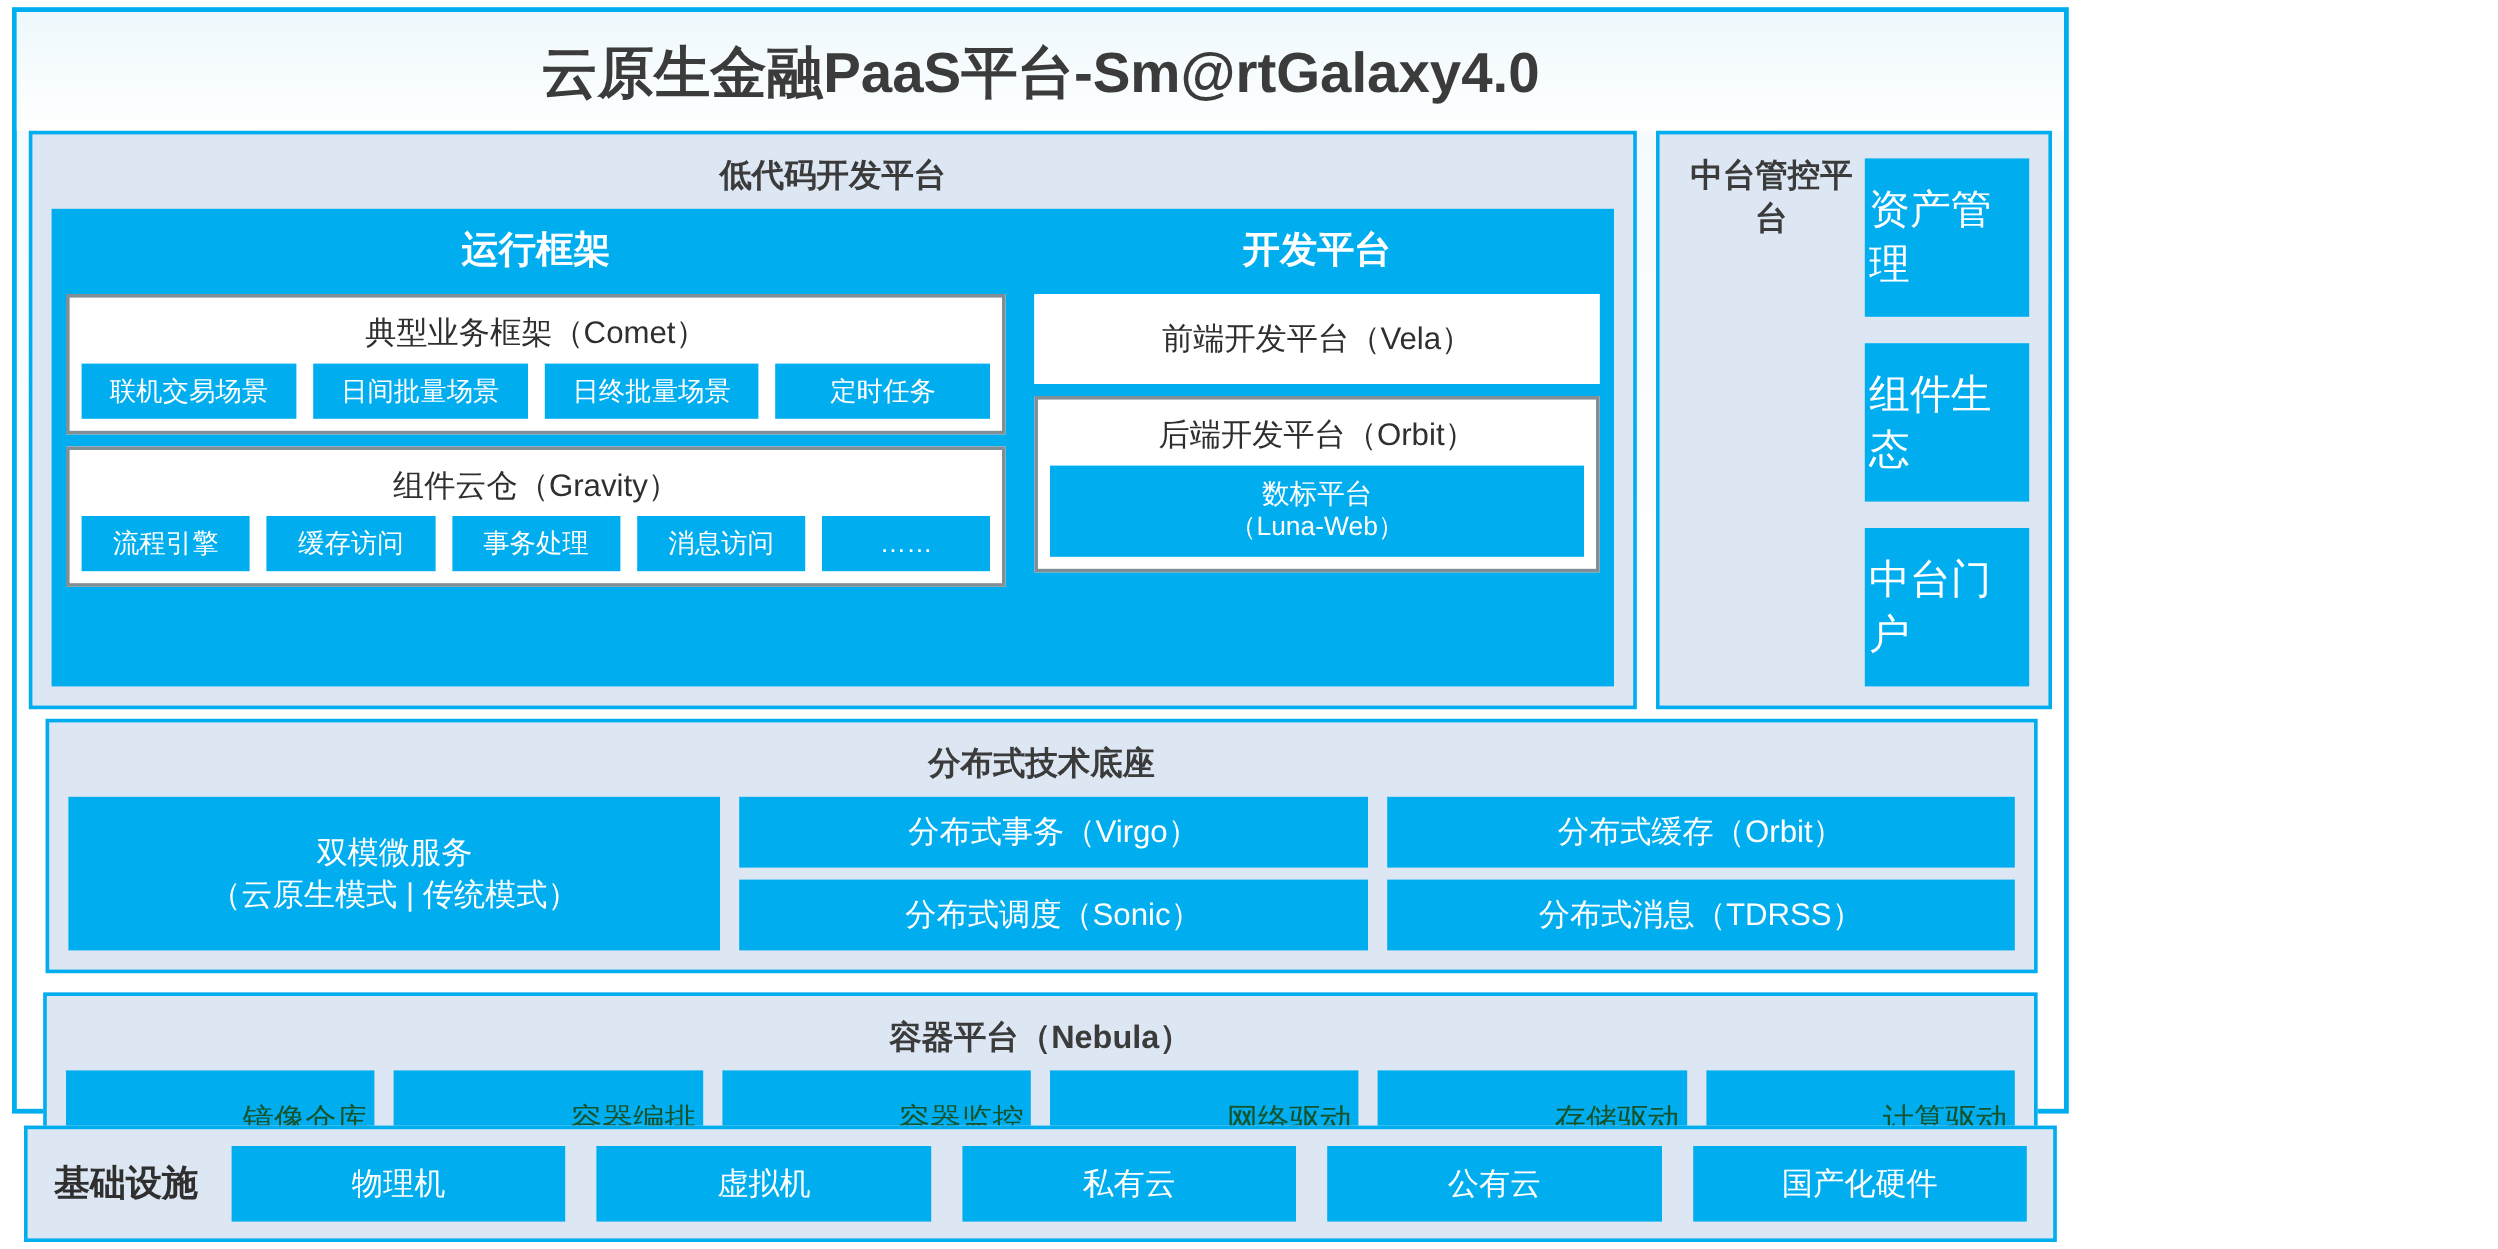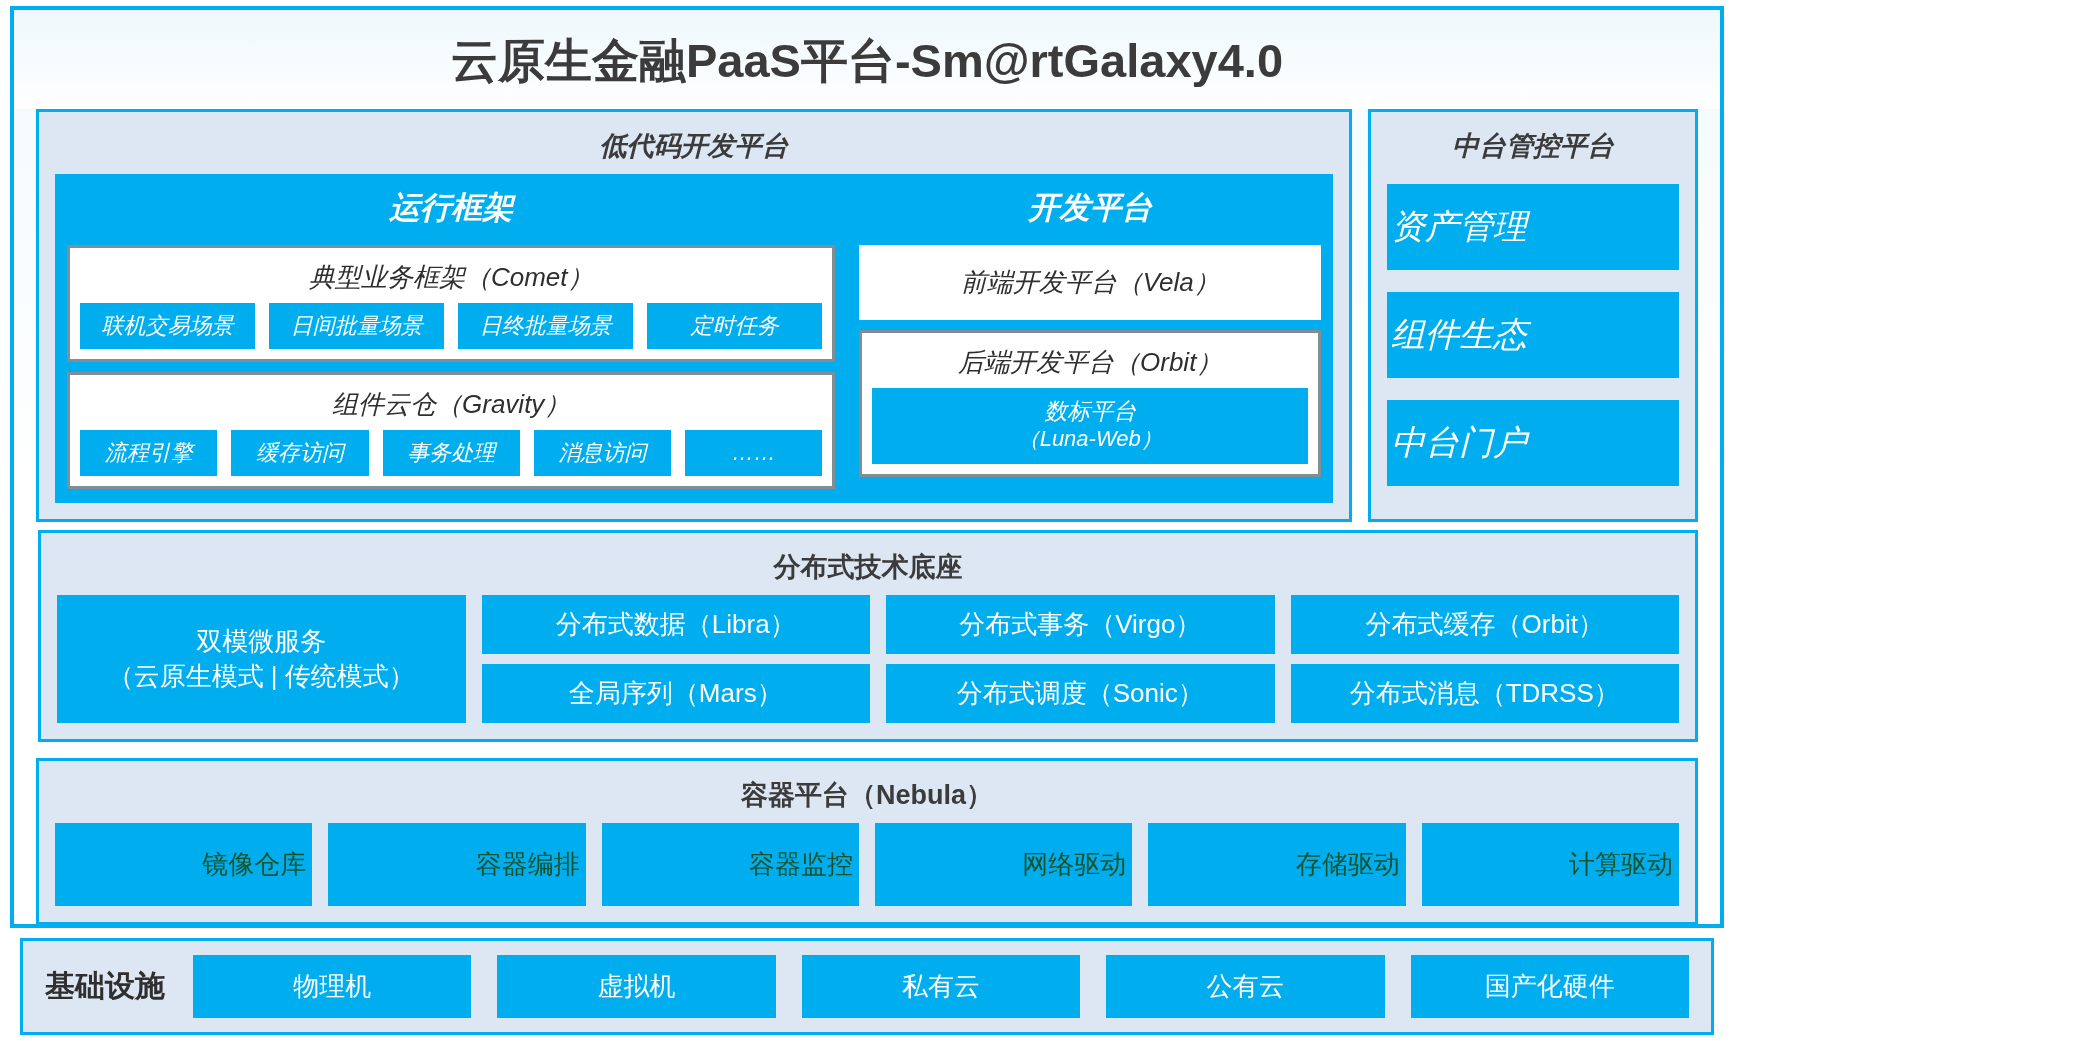--- a/index.html
+++ b/index.html
@@ -40,23 +40,22 @@
     color: #3b3b3b;
     letter-spacing: 0px;
     padding: 20px 0 16px 0;
     background: linear-gradient(180deg,#eef8fc 0%, #ffffff 100%);
   }
 
   
   .row-top {
     display: flex;
     gap: 16px;
-    padding: 0 22px;
+    padding: 0 10px;
     align-items: stretch;
-    font-style: italic;
   }
 
   .panel {
     border: 3px solid #00AEEF;
     background: #DDE7F3;
     padding: 10px 16px 16px 16px;
   }
 
   .panel-title {
     text-align: center;
@@ -132,21 +131,21 @@
     line-height:1.2;
     padding:10px 4px 12px 4px;
   }
   .luna-chip .sub { display:block; font-size:22px; }
 
   
   .mgmt {
     width: 330px;
     flex: 0 0 330px;
     display: flex;
-    flex-direction: column;
+    flex-direction: row;
   }
   .mgmt-items { display:flex; flex-direction:column; gap: 22px; padding-top: 10px; }
   .mgmt-item {
     background:#00AEEF;
     color:#ffffff;
     text-align:left;
     font-size:34px;
     padding: 20px 4px;
   }
 
@@ -291,24 +290,20 @@
     <div class="row-mid" style="margin-top:8px;padding-left:24px;">
       <div class="panel">
         <div class="panel-title">分布式技术底座</div>
         <div class="dist-body">
 
           <div class="dist-wide">
             <span>双模微服务</span>
             <span>（云原生模式 | 传统模式）</span>
           </div>
 
-          <div class="dist-col">
-            <div class="dist-cell">分布式数据（Libra）</div>
-            <div class="dist-cell">全局序列（Mars）</div>
-          </div>
 
           <div class="dist-col">
             <div class="dist-cell">分布式事务（Virgo）</div>
             <div class="dist-cell">分布式调度（Sonic）</div>
           </div>
 
           <div class="dist-col">
             <div class="dist-cell">分布式缓存（Orbit）</div>
             <div class="dist-cell">分布式消息（TDRSS）</div>
           </div>

